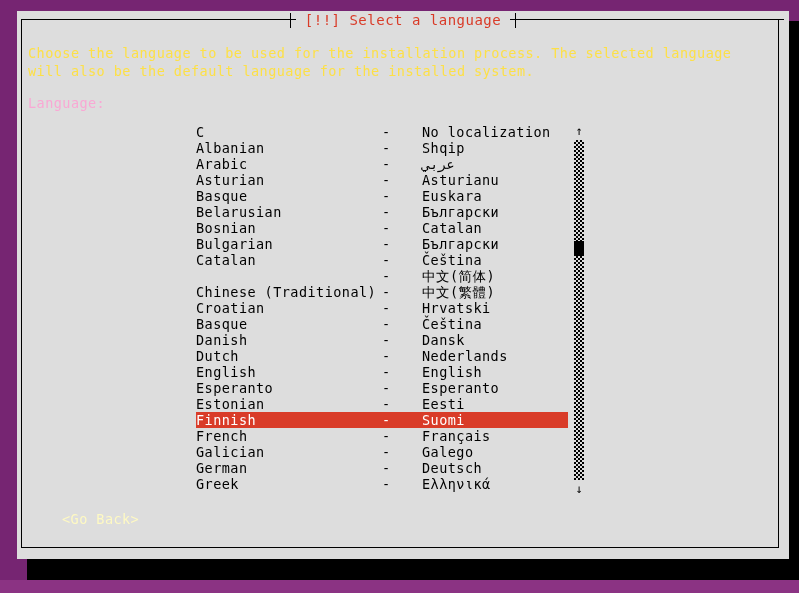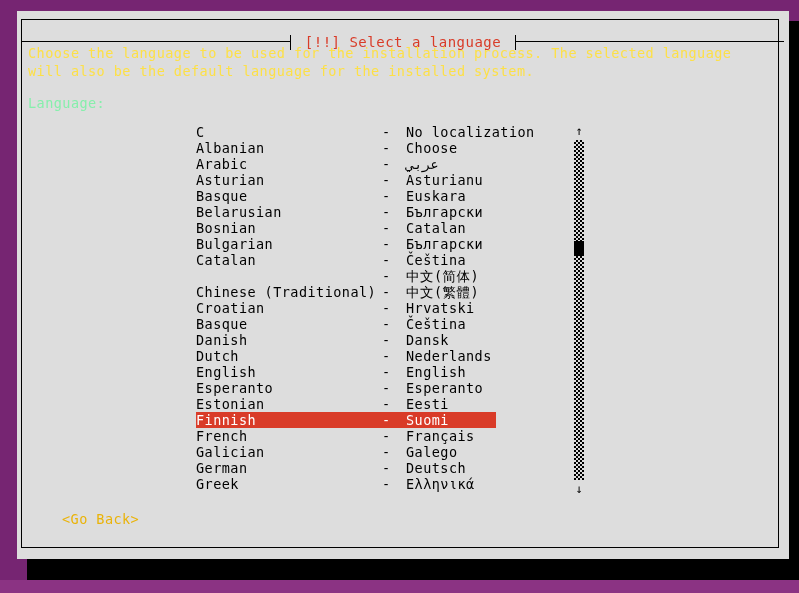--- a/index.html
+++ b/index.html
@@ -56,21 +56,20 @@
   
   #title-row {
     position: absolute;
     left: 17px;
     top: 11px;
     width: 772px;
     height: 18px;
     display: flex;
     align-items: center;
     pointer-events: none;
-    margin-top: 22px;
   }
   .title-rule {
     flex: 1 1 auto;
     position: relative;
     height: 18px;
   }
   .title-rule::before {
     content: "";
     position: absolute;
     left: 5px;
@@ -117,21 +116,21 @@
     color: #fde047;
     font-size: 13.5px;
     line-height: 18px;
     letter-spacing: 0.45px;
     white-space: pre-wrap;
   }
   #language-label {
     position: absolute;
     left: 28px;
     top: 94px;
-    color: #86efac;
+    color: #f9a8d4;
     font-size: 13.5px;
     line-height: 18px;
     letter-spacing: 0.45px;
     white-space: pre;
   }
 
   
   #list {
     position: absolute;
     left: 196px;
@@ -145,35 +144,35 @@
     line-height: 16px;
     font-size: 13.5px;
     letter-spacing: 0.45px;
     color: #000000;
     white-space: pre;
     display: block;
   }
   .row.selected {
     background: #d93b28;
     color: #ffffff;
-    width: 300px;
+    width: 372px;
   }
   .row .col-name {
     position: absolute;
     left: 0;
     top: 0;
   }
   .row .col-dash {
     position: absolute;
     left: 186px;
     top: 0;
   }
   .row .col-native {
     position: absolute;
-    left: 210px;
+    left: 226px;
     top: 0;
     font-family: "DejaVu Sans Mono", "DejaVu Sans", monospace;
   }
 
   
   #scrollbar {
     position: absolute;
     left: 570px;
     top: 124px;
     width: 18px;
@@ -211,21 +210,21 @@
     height: 15px;
     top: 105px;
     background: #000000;
   }
 
   
   #go-back {
     position: absolute;
     left: 62px;
     top: 510px;
-    color: #eab308;
+    color: #fef9c3;
     font-size: 13.5px;
     line-height: 18px;
     letter-spacing: 0.45px;
     white-space: pre;
     background: transparent;
     border: 0;
     padding: 0;
     font-family: inherit;
     cursor: pointer;
   }
@@ -272,21 +271,21 @@
     <div id="title-text">[!!] Select a language</div>
     <div class="title-rule right"></div>
   </div>
 
   <div id="intro">Choose the language to be used for the installation process. The selected language will also be the default language for the installed system.</div>
 
   <div id="language-label">Language:</div>
 
   <div id="list">
       <div class="row"><span class="col-name">C</span><span class="col-dash">-</span><span class="col-native">No localization</span></div>
-      <div class="row"><span class="col-name">Albanian</span><span class="col-dash">-</span><span class="col-native">Choose</span></div>
+      <div class="row"><span class="col-name">Albanian</span><span class="col-dash">-</span><span class="col-native">Shqip</span></div>
       <div class="row"><span class="col-name">Arabic</span><span class="col-dash">-</span><span class="col-native">عربي</span></div>
       <div class="row"><span class="col-name">Asturian</span><span class="col-dash">-</span><span class="col-native">Asturianu</span></div>
       <div class="row"><span class="col-name">Basque</span><span class="col-dash">-</span><span class="col-native">Euskara</span></div>
       <div class="row"><span class="col-name">Belarusian</span><span class="col-dash">-</span><span class="col-native">Български</span></div>
       <div class="row"><span class="col-name">Bosnian</span><span class="col-dash">-</span><span class="col-native">Catalan</span></div>
       <div class="row"><span class="col-name">Bulgarian</span><span class="col-dash">-</span><span class="col-native">Български</span></div>
       <div class="row"><span class="col-name">Catalan</span><span class="col-dash">-</span><span class="col-native">Čeština</span></div>
       <div class="row"><span class="col-dash">-</span><span class="col-native">中文(简体)</span></div>
       <div class="row"><span class="col-name">Chinese (Traditional)</span><span class="col-dash">-</span><span class="col-native">中文(繁體)</span></div>
       <div class="row"><span class="col-name">Croatian</span><span class="col-dash">-</span><span class="col-native">Hrvatski</span></div>

